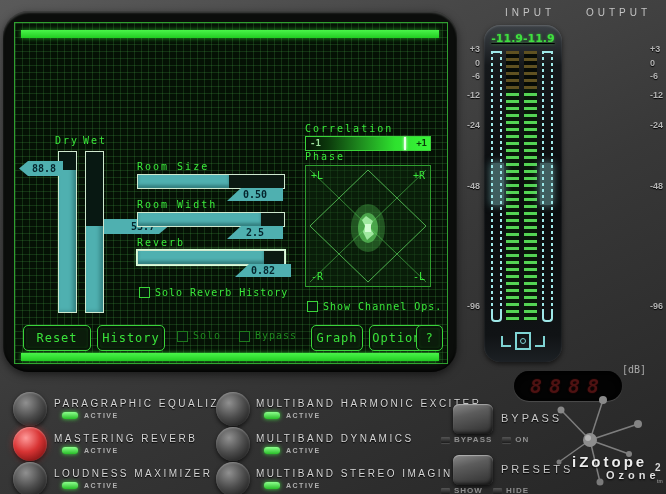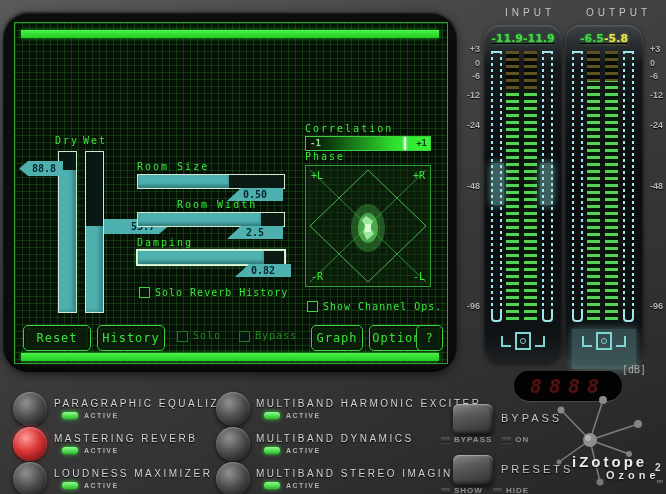--- a/index.html
+++ b/index.html
@@ -141,27 +141,27 @@
     </div>
     <div class="abs ptag left" style="left:4px;top:138px;width:38px;">88.8</div>
     <div class="abs ptag right" style="left:89px;top:196px;width:38px;">53.7</div>
 
     <span class="abs glabel" style="left:122px;top:138px;">Room Size</span>
     <div class="abs hs" style="left:122px;top:151px;">
       <div class="fill" style="width:62%;"></div>
     </div>
     <div class="abs vtag" style="left:212px;top:165px;">0.50</div>
 
-    <span class="abs glabel" style="left:122px;top:176px;margin-left:40px;">Room Width</span>
+    <span class="abs glabel" style="left:122px;top:176px;">Room Width</span>
     <div class="abs hs" style="left:122px;top:189px;">
       <div class="fill" style="width:84%;"></div>
     </div>
     <div class="abs vtag" style="left:212px;top:203px;">2.5</div>
 
-    <span class="abs glabel" style="left:122px;top:214px;">Damping</span>
+    <span class="abs glabel" style="left:122px;top:214px;">Reverb</span>
     <div class="abs hs sel" style="left:122px;top:227px;">
       <div class="fill" style="width:86%;"></div>
     </div>
     <div class="abs vtag" style="left:220px;top:241px;">0.82</div>
 
     <span class="abs cb" style="left:124px;top:264px;"></span>
     <span class="abs cblabel" style="left:140px;top:264px;">Solo Reverb History</span>
 
     <span class="abs glabel" style="left:290px;top:100px;">Correlation</span>
     <div class="abs corrbar" style="left:290px;top:113px;">
@@ -236,44 +236,20 @@
     </div>
     <div class="micon">
       <span class="lb"></span>
       <span class="bx">
           <span class="dot"></span>
         </span>
       <span class="rb"></span>
     </div>
   </div>
 
-  <div class="abs mbezel" style="left:565px;top:25px;">
-    <div class="mvals">
-      <span class="mval">-6.5</span>
-      <span class="mval yellow">-5.8</span>
-    </div>
-    <div class="bars">
-      <div class="outcol" style="left:0;"></div>
-      <div class="ledcol" style="left:15px;">
-          <div class="leddim" style="height:30px;"></div>
-        </div>
-      <div class="ledcol" style="left:33px;">
-          <div class="leddim" style="height:30px;"></div>
-        </div>
-      <div class="outcol" style="left:51px;"></div>
-      <div class="peakblob" style="left:0;width:64px;top:278px;height:40px;opacity:.7;"></div>
-    </div>
-    <div class="micon">
-      <span class="lb"></span>
-      <span class="bx">
-          <span class="dot"></span>
-        </span>
-      <span class="rb"></span>
-    </div>
-  </div>
 
   <div class="abs" style="left:648px;top:0;width:18px;height:372px;overflow:hidden;">
     <span class="scl" style="top:44px;left:2px;right:auto;">+3</span>
     <span class="scl" style="top:58px;left:2px;right:auto;">0</span>
     <span class="scl" style="top:71px;left:2px;right:auto;">-6</span>
     <span class="scl" style="top:90px;left:2px;right:auto;">-12</span>
     <span class="scl" style="top:120px;left:2px;right:auto;">-24</span>
     <span class="scl" style="top:181px;left:2px;right:auto;">-48</span>
     <span class="scl" style="top:301px;left:2px;right:auto;">-96</span>
   </div>

